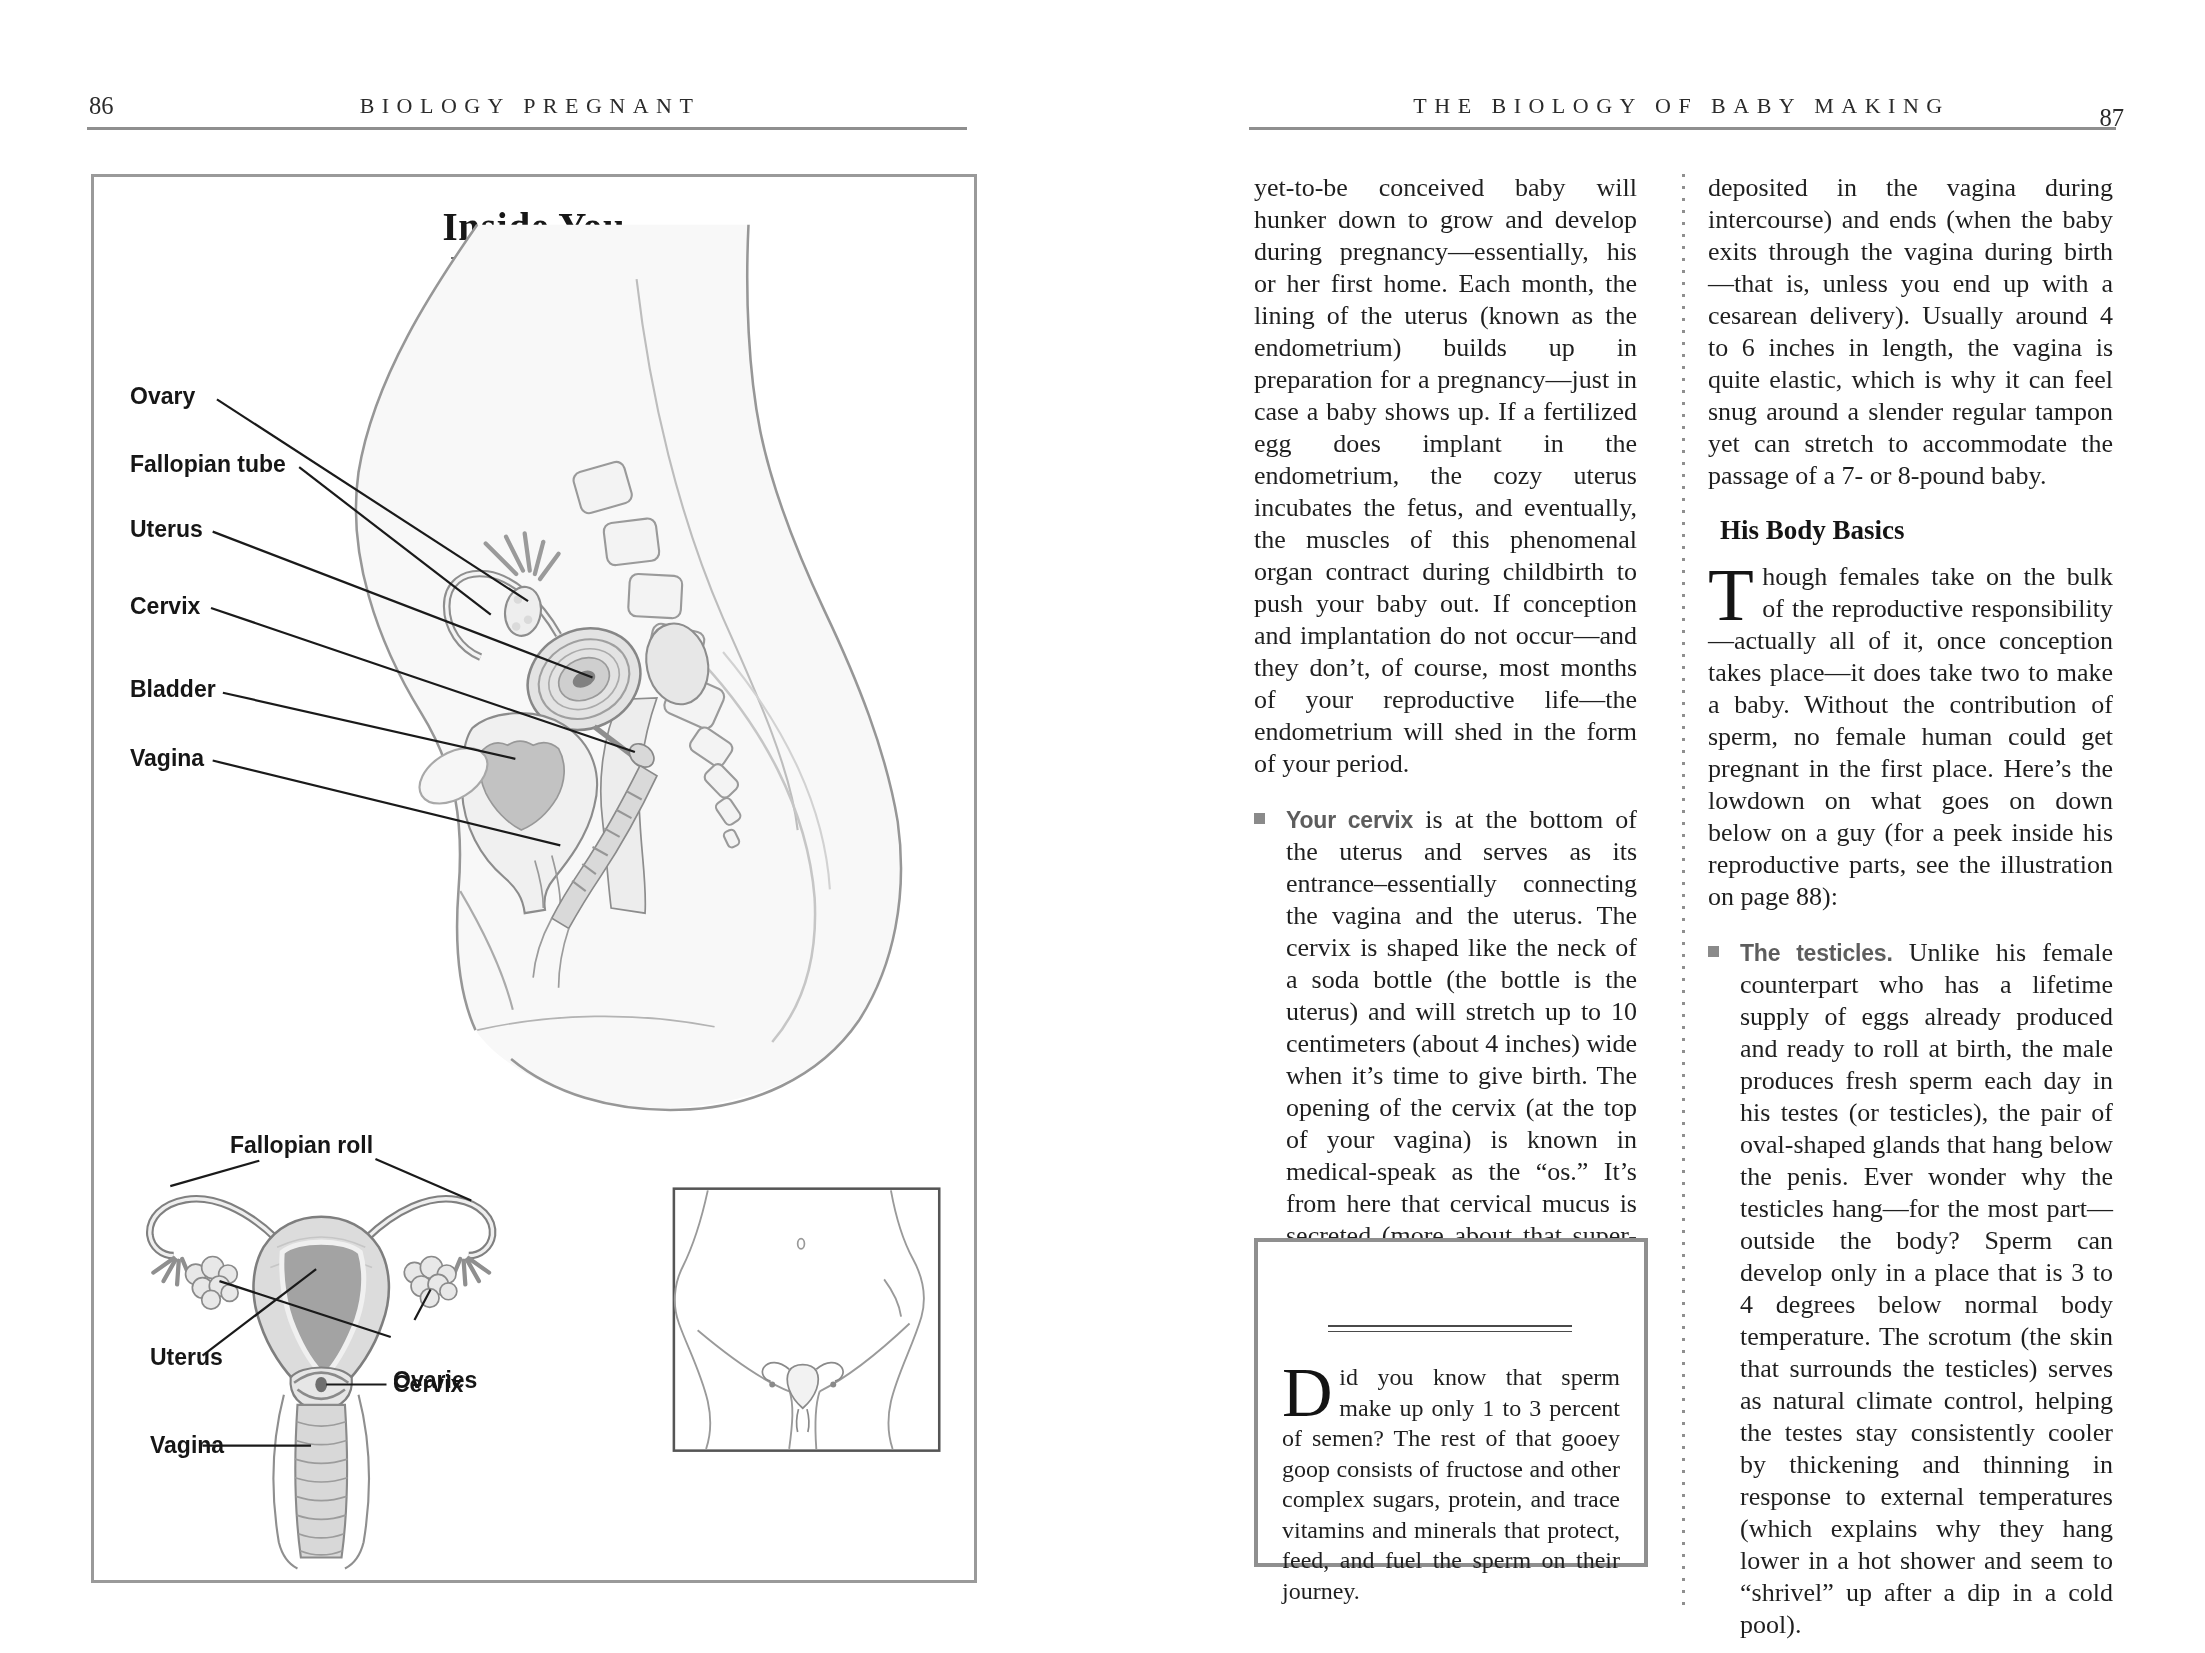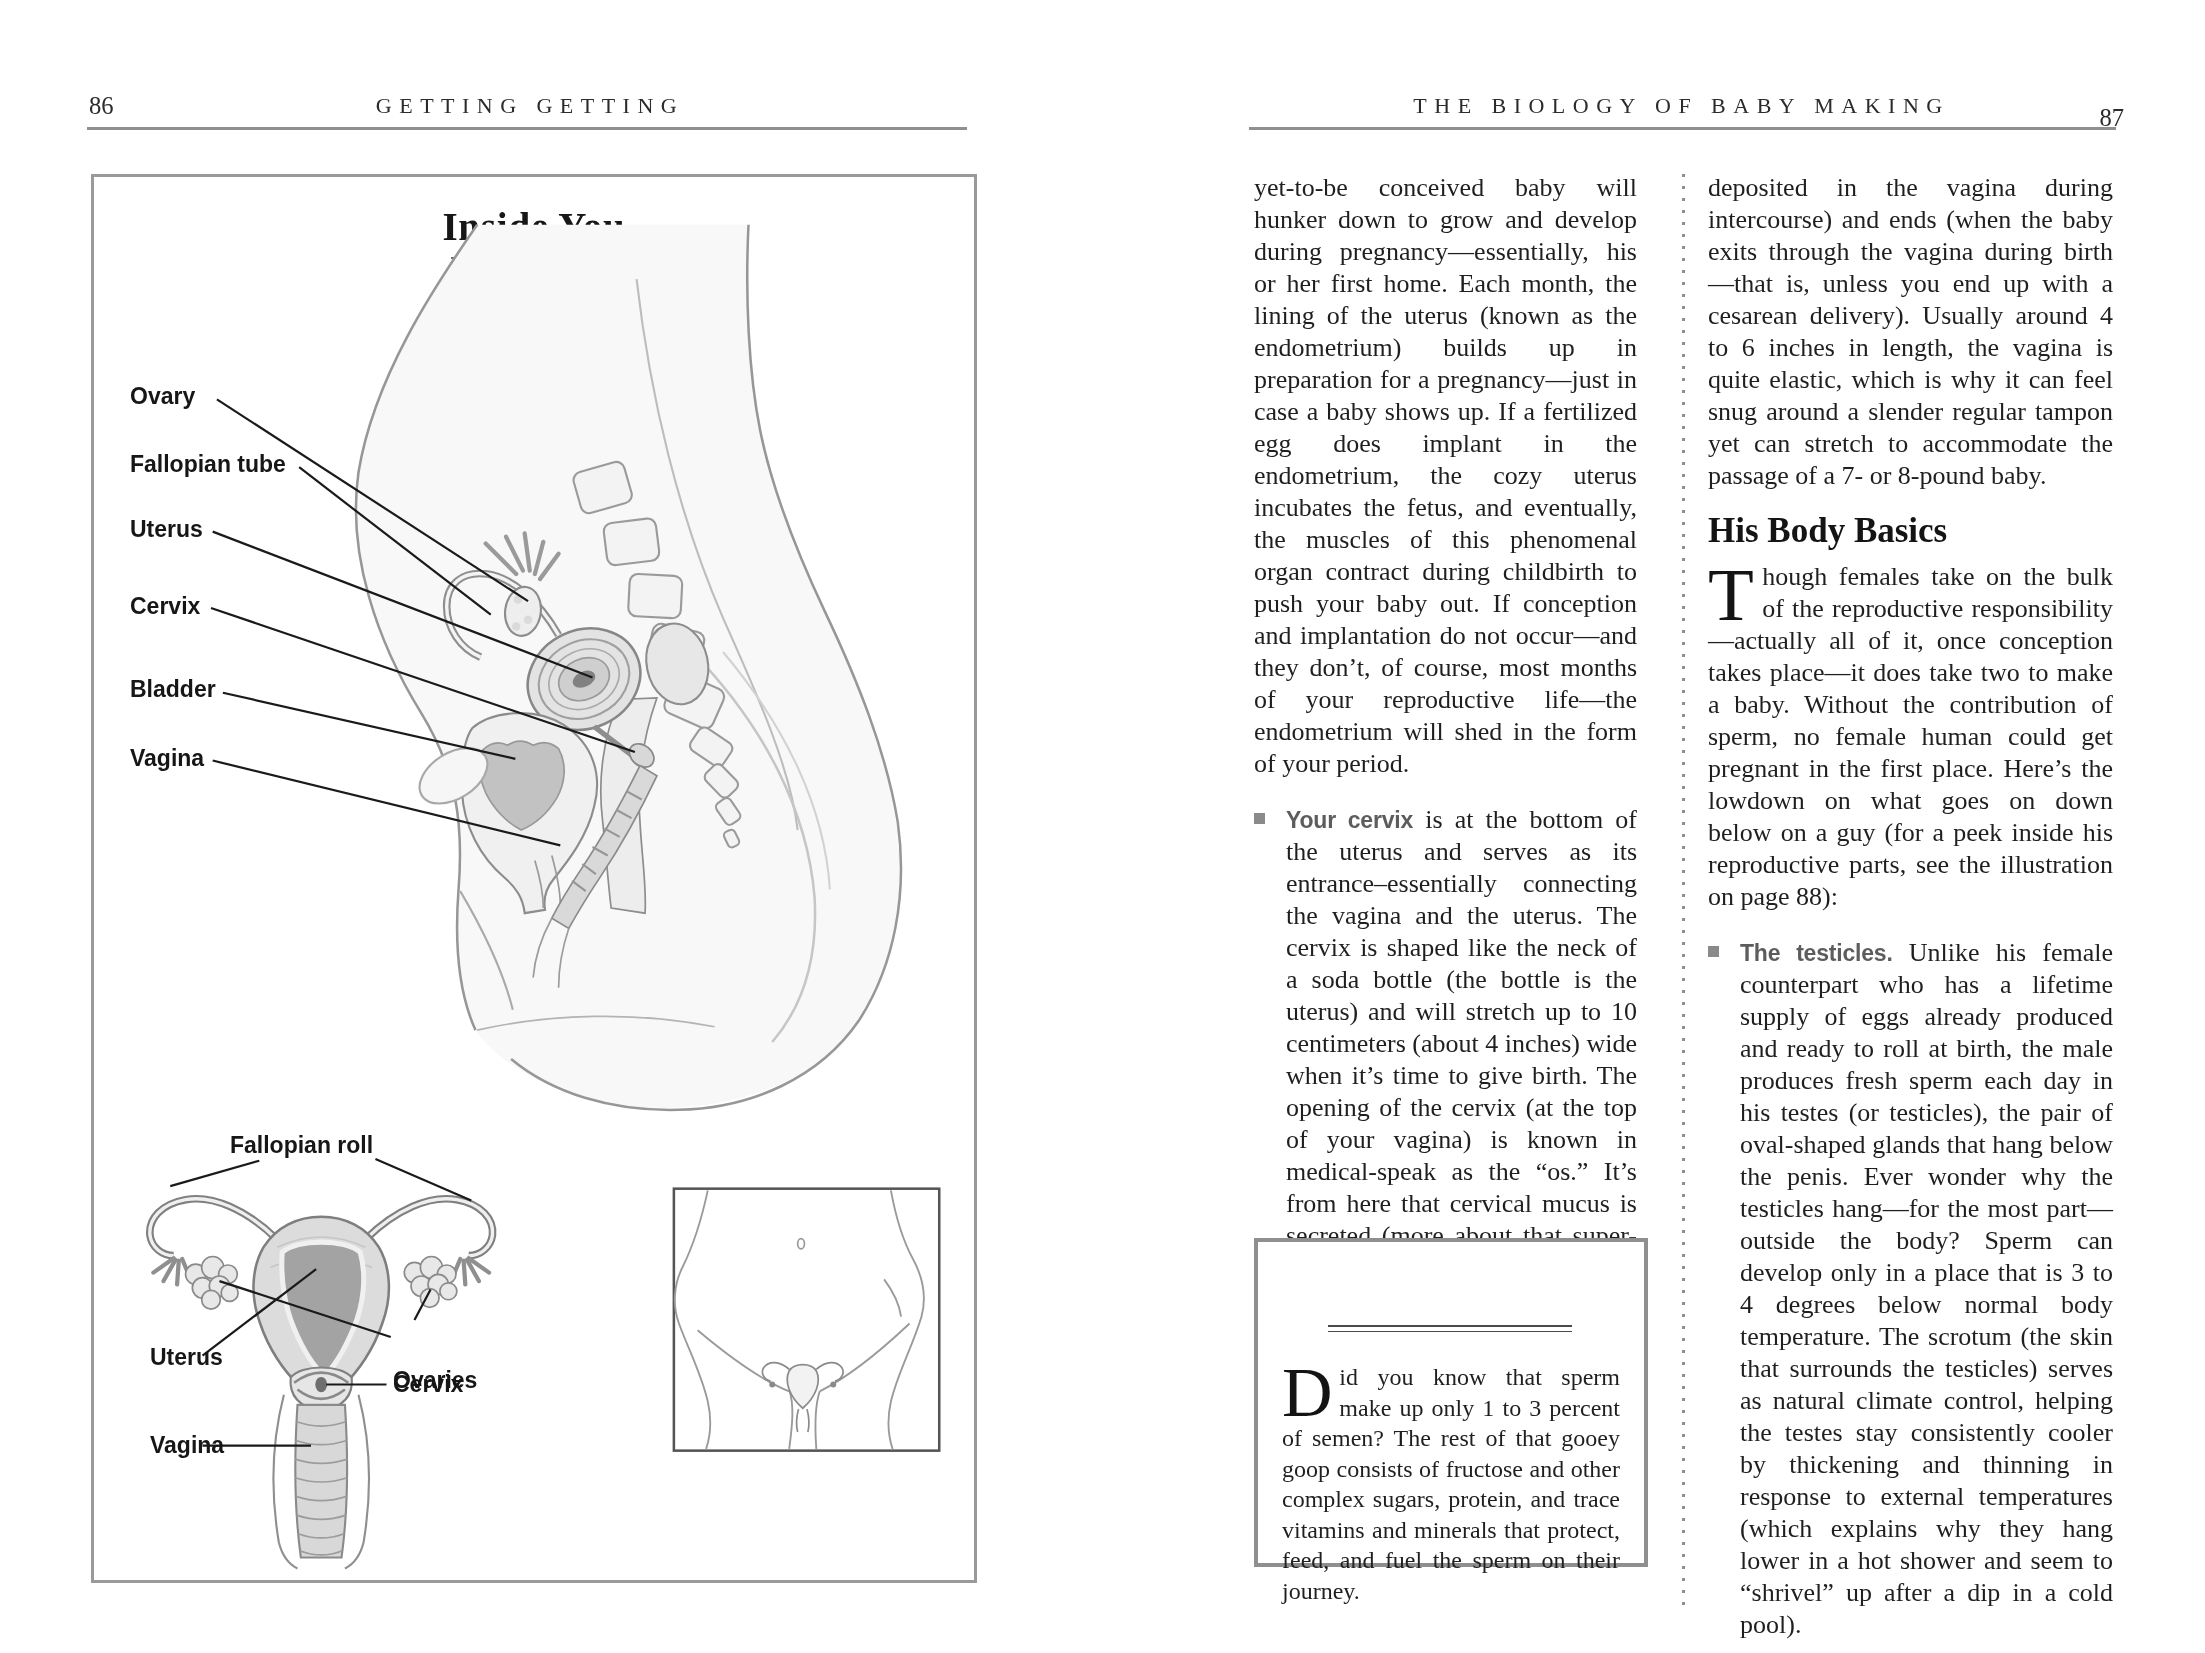--- a/index.html
+++ b/index.html
@@ -15,38 +15,38 @@
   .fig-title{font-size:39px;font-weight:700;letter-spacing:0.8px;text-align:center;color:#171717;}
   .dbl-rule{border-top:2.5px solid #6f6f6f;border-bottom:1.7px solid #6f6f6f;height:5.1px;}
   .organ-label{font-family:"Liberation Sans",sans-serif;font-weight:700;font-size:23px;color:#161616;white-space:nowrap;}
   
   .bodytext{font-size:26px;line-height:32px;text-align:justify;}
   .bodytext p{margin:0;}
   .col-divider{width:2.5px;background:repeating-linear-gradient(to bottom,#8f8f8f 0 3.4px,transparent 3.4px 12px);}
   .bullet-item{position:relative;margin-top:24px;padding-left:32px;}
   .bullet-sq{position:absolute;left:0;top:8.5px;width:11px;height:11px;background:#8a8a8a;}
   .lead-in{font-family:"Liberation Sans",sans-serif;font-weight:700;font-size:23px;color:#5d5d5d;letter-spacing:-0.2px;}
-  .section-heading{font-size:35px;font-weight:700;color:#141414;margin:0;line-height:37px;}
+  .section-heading{font-size:27px;font-weight:700;color:#141414;margin:12px;line-height:37px;}
   .dropcap{float:left;font-size:75px;line-height:59px;padding:3.4px 8.5px 0 0;color:#141414;}
   
   .dyk-box{border:4.2px solid #8f8f8f;background:#fff;}
   .dyk-title{font-size:36px;font-weight:700;text-align:center;color:#141414;}
   .dyk-rule{border-top:2.5px solid #4a4a4a;border-bottom:1.7px solid #4a4a4a;height:4.2px;}
   .dyk-body{font-size:24px;line-height:30.5px;text-align:justify;}
   .dyk-cap{float:left;font-size:70px;line-height:56px;padding:3.4px 6.8px 0 0;color:#141414;}
   svg{display:block;}
 </style>
 </head>
 <body>
 
 <div class="spread">
 
   <section>
     <div class="abs folio" style="left:89px;top:92px;">86</div>
-    <div class="abs running-head" style="left:89px;top:93px;width:882px;text-align:center;">GETTING GETTING</div>
+    <div class="abs running-head" style="left:89px;top:93px;width:882px;text-align:center;">BIOLOGY PREGNANT</div>
     <div class="abs head-rule" style="left:87px;top:127px;width:880px;"></div>
 
     <figure class="abs fig-box" style="left:91px;top:174px;width:880px;height:1403px;margin:0;">
 
       <div class="abs fig-title" style="left:0;top:27px;width:100%;">Inside You</div>
       <div class="abs dbl-rule" style="left:357px;top:80px;width:166px;"></div>
 
       <svg class="abs" style="left:0;top:0;" width="880" height="1396" viewBox="0 0 1038 1646">
 
         <g>

